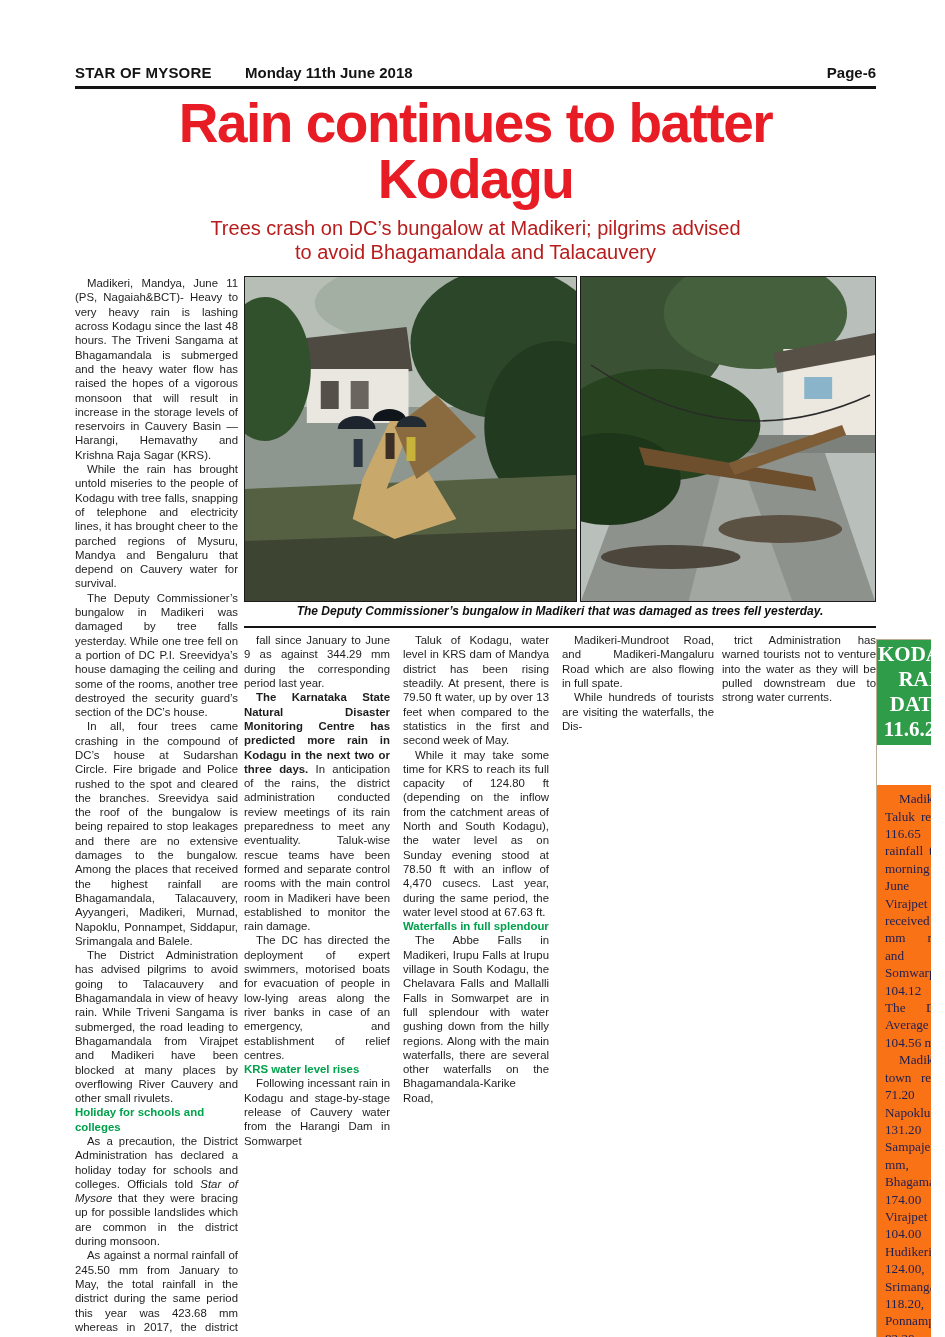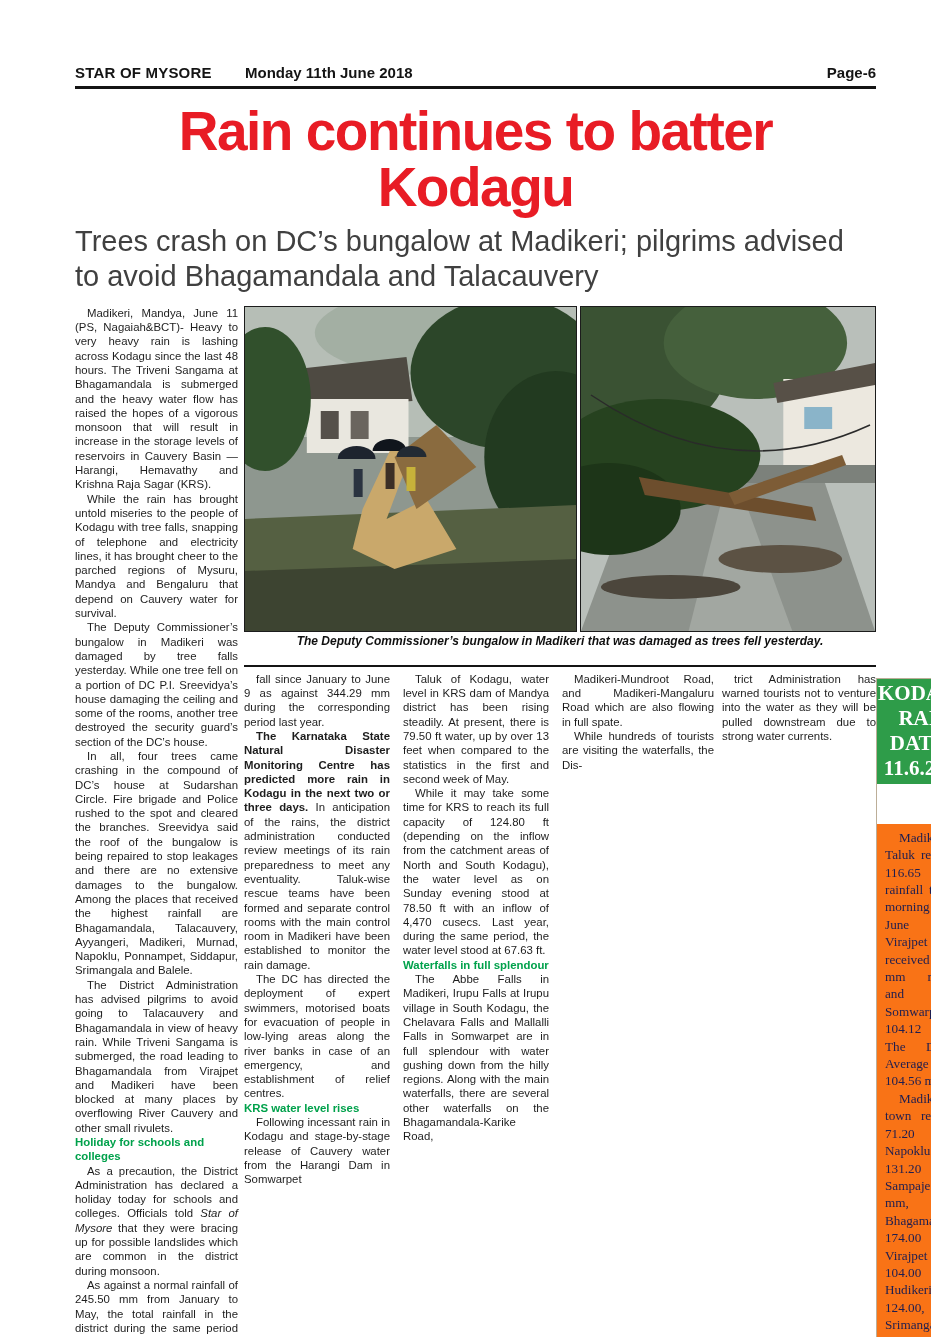--- a/index.html
+++ b/index.html
@@ -6,38 +6,38 @@
   html,body { background:#ffffff; }
   body { font-family:"Liberation Sans", sans-serif; }
   .page { position:relative; width:931px; height:1337px; background:#fff; overflow:hidden; }
   .content { position:absolute; left:75px; top:64px; width:801px; }
 
   .masthead-row { display:flex; align-items:flex-end; border-bottom:3px solid #141414; padding-bottom:5px; font-weight:bold; font-size:15px; color:#141414; }
   .masthead { width:170px; letter-spacing:.2px; }
   .issue-date { flex:1; }
   .page-no {}
 
-  .headline { color:#e81c25; font-weight:bold; font-size:55px; line-height:1.02; text-align:center; letter-spacing:-1.5px; margin-top:14px; }
-  .subheadline { color:#404040; font-size:29px; line-height:1.2; margin-top:9px; }
+  .headline { color:#e81c25; font-weight:bold; font-size:55px; line-height:1.02; text-align:center; letter-spacing:-1.5px; margin-top:6px; }
+  .subheadline { color:#b91c1c; font-size:20px; line-height:1.2; text-align:center; margin-top:9px; }
 
   .main { display:flex; gap:6px; margin-top:12px; }
   .col { font-size:11.4px; line-height:14.3px; text-align:justify; color:#1d1d1d; }
   .col p { text-indent:12px; }
   .green-head { color:#00a14b; font-weight:bold; text-align:left; text-indent:0 !important; }
   .col1 { width:163px; }
 
   .right-area { width:632px; display:flex; flex-direction:column; }
   .photo-row { display:flex; gap:3px; }
   .photo { border:1px solid #1c1c1c; overflow:hidden; background:#9aa39c; }
   .photo svg { display:block; width:100%; height:100%; }
   .ph-tl { width:333px; height:326px; }
   .ph-tr { width:296px; height:326px; }
   .ph-bl { width:312px; height:283px; }
   .ph-br { width:317px; height:283px; }
-  .caption { font-size:12px; font-weight:bold; font-style:italic; text-align:center; color:#101010; padding:2px 0 17px; border-bottom:2px solid #141414; }
+  .caption { font-size:12px; font-weight:bold; font-style:italic; text-align:center; color:#101010; padding:2px 0 8px; border-bottom:2px solid #141414; }
 
   .text-row { display:flex; gap:13px; margin-top:5px; margin-bottom:4px; }
   .col2 { width:152px; } .col3 { width:152px; }
   .right-stack { width:314px; display:flex; flex-direction:row; }
   .col45 { display:flex; gap:8px; }
   .col4 { width:152px; } .col5 { width:154px; }
 
   .box { margin-top:6px; border:1px solid #bcae98; }
   .box-head { background:#2e9c49; color:#fff; font-family:"Liberation Serif", serif; font-weight:bold; font-size:21px; text-align:center; padding:2px 0 3px; }
   .box-body { background:#f97316; font-family:"Liberation Serif", serif; font-size:13.2px; line-height:17.4px; color:#1e1e50; text-align:justify; padding:5px 8px 6px;margin-top:40px; }

